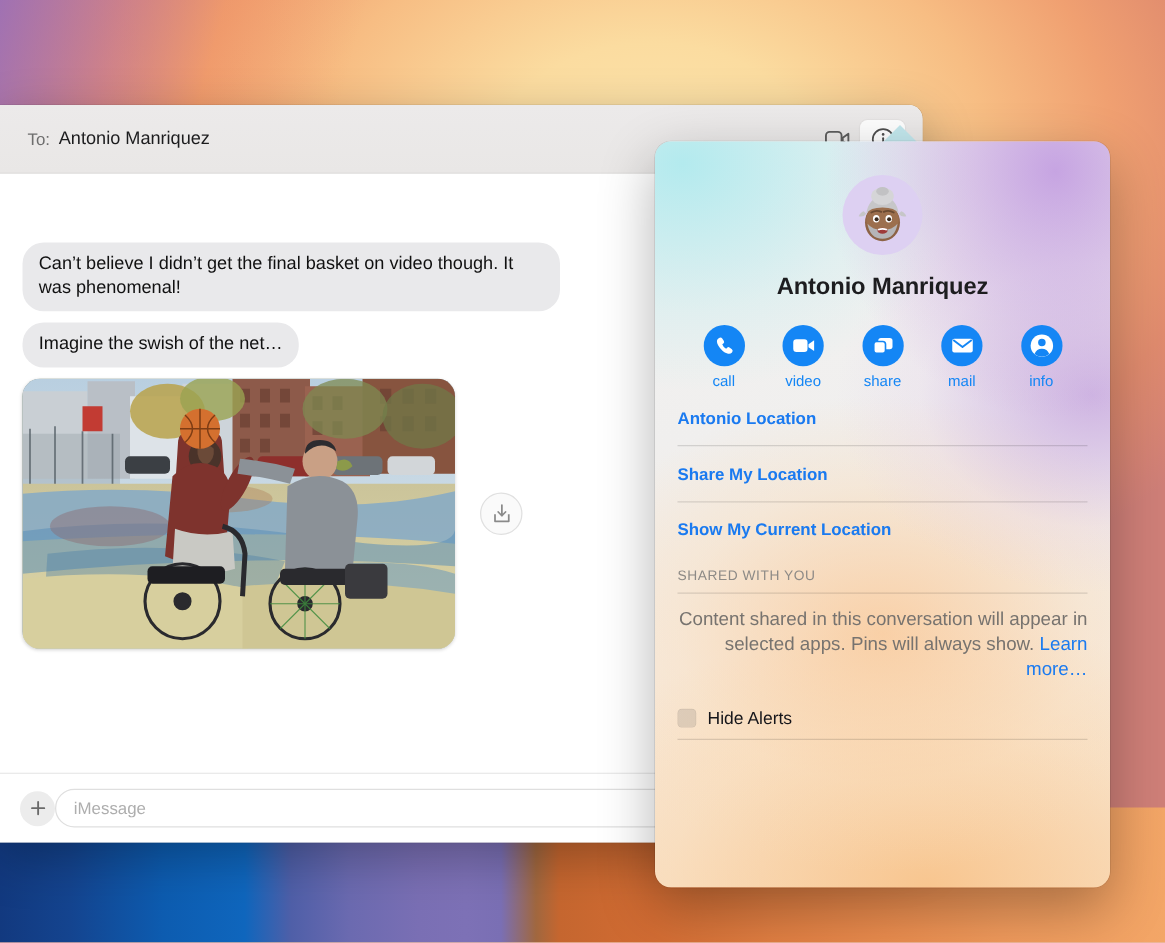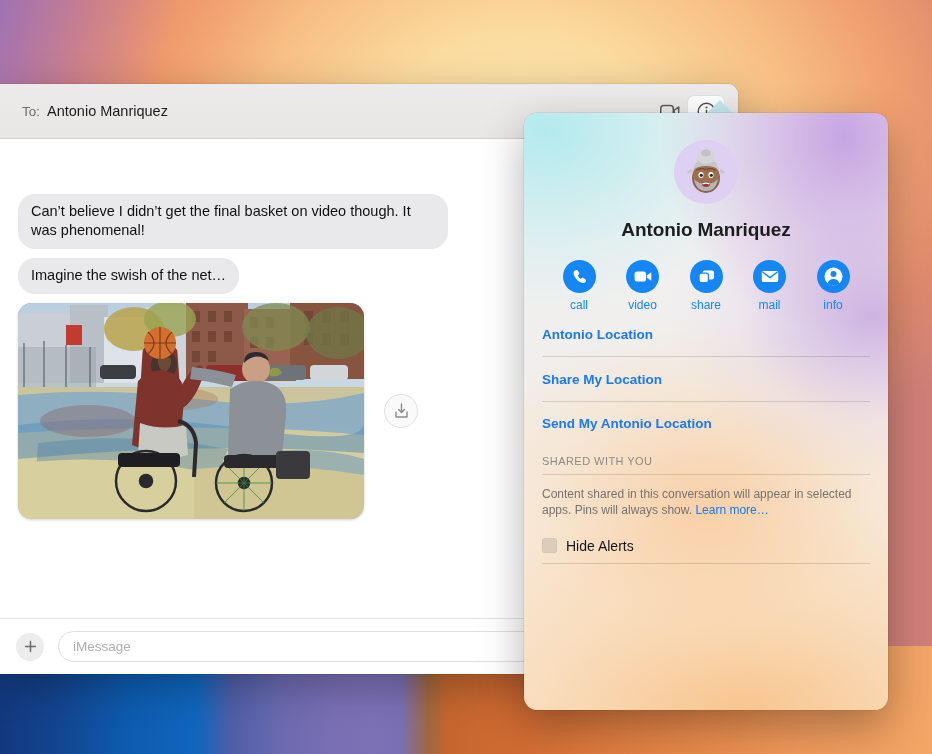--- a/index.html
+++ b/index.html
@@ -139,21 +139,20 @@
   }
 
   
   .composer {
     height: 56px;
     background: #fff;
     border-top: 0.5px solid #e3e3e3;
     display: flex;
     align-items: center;
     padding: 0 16px 0 16px;
-    gap: 14px;
   }
   .plus-btn {
     width: 28px; height: 28px;
     border-radius: 50%;
     background: #ececec;
     display: flex; align-items: center; justify-content: center;
     cursor: pointer;
     flex-shrink: 0;
   }
   .msg-input {
@@ -266,24 +265,25 @@
     width: 15px; height: 15px;
     border-radius: 3.5px;
     flex-shrink: 0;
     display: flex; align-items: center; justify-content: center;
   }
   .checkbox.on { background: #1486f5; box-shadow: inset 0 0 0 0.5px rgba(0,0,0,0.08); }
   .checkbox.off { background: rgba(160,150,140,0.30); box-shadow: inset 0 0 0 0.5px rgba(0,0,0,0.07); }
   .check-label { font-size: 14px; color: #15151a; }
 
   .help-text {
-    font-size: 12px;
+    font-size: 15px;
     color: #77736f;
     line-height: 1.35;
     padding: 11px 0 12px 0;
+    text-align: right;
   }
   .help-link { color: #1a7af0; cursor: pointer; }
 </style>
 </head>
 <body>
 
 <div class="wallpaper"></div>
 <div class="wallpaper-bottom"></div>
 
 <div class="messages-window">
@@ -534,21 +534,21 @@
           </svg>
         </div>
         <div class="action-label">info</div>
       </div>
     </div>
 
     <div class="link-row">Antonio Location</div>
     <div class="divider"></div>
     <div class="link-row">Share My Location</div>
     <div class="divider"></div>
-    <div class="link-row">Send My Antonio Location</div>
+    <div class="link-row">Show My Current Location</div>
 
     <div class="section-head">SHARED WITH YOU</div>
 
 
     <div class="divider"></div>
 
     <div class="help-text">
       <span>Content shared in this conversation will appear in selected apps. Pins will always show. </span><span class="help-link">Learn more…</span>
     </div>
 

